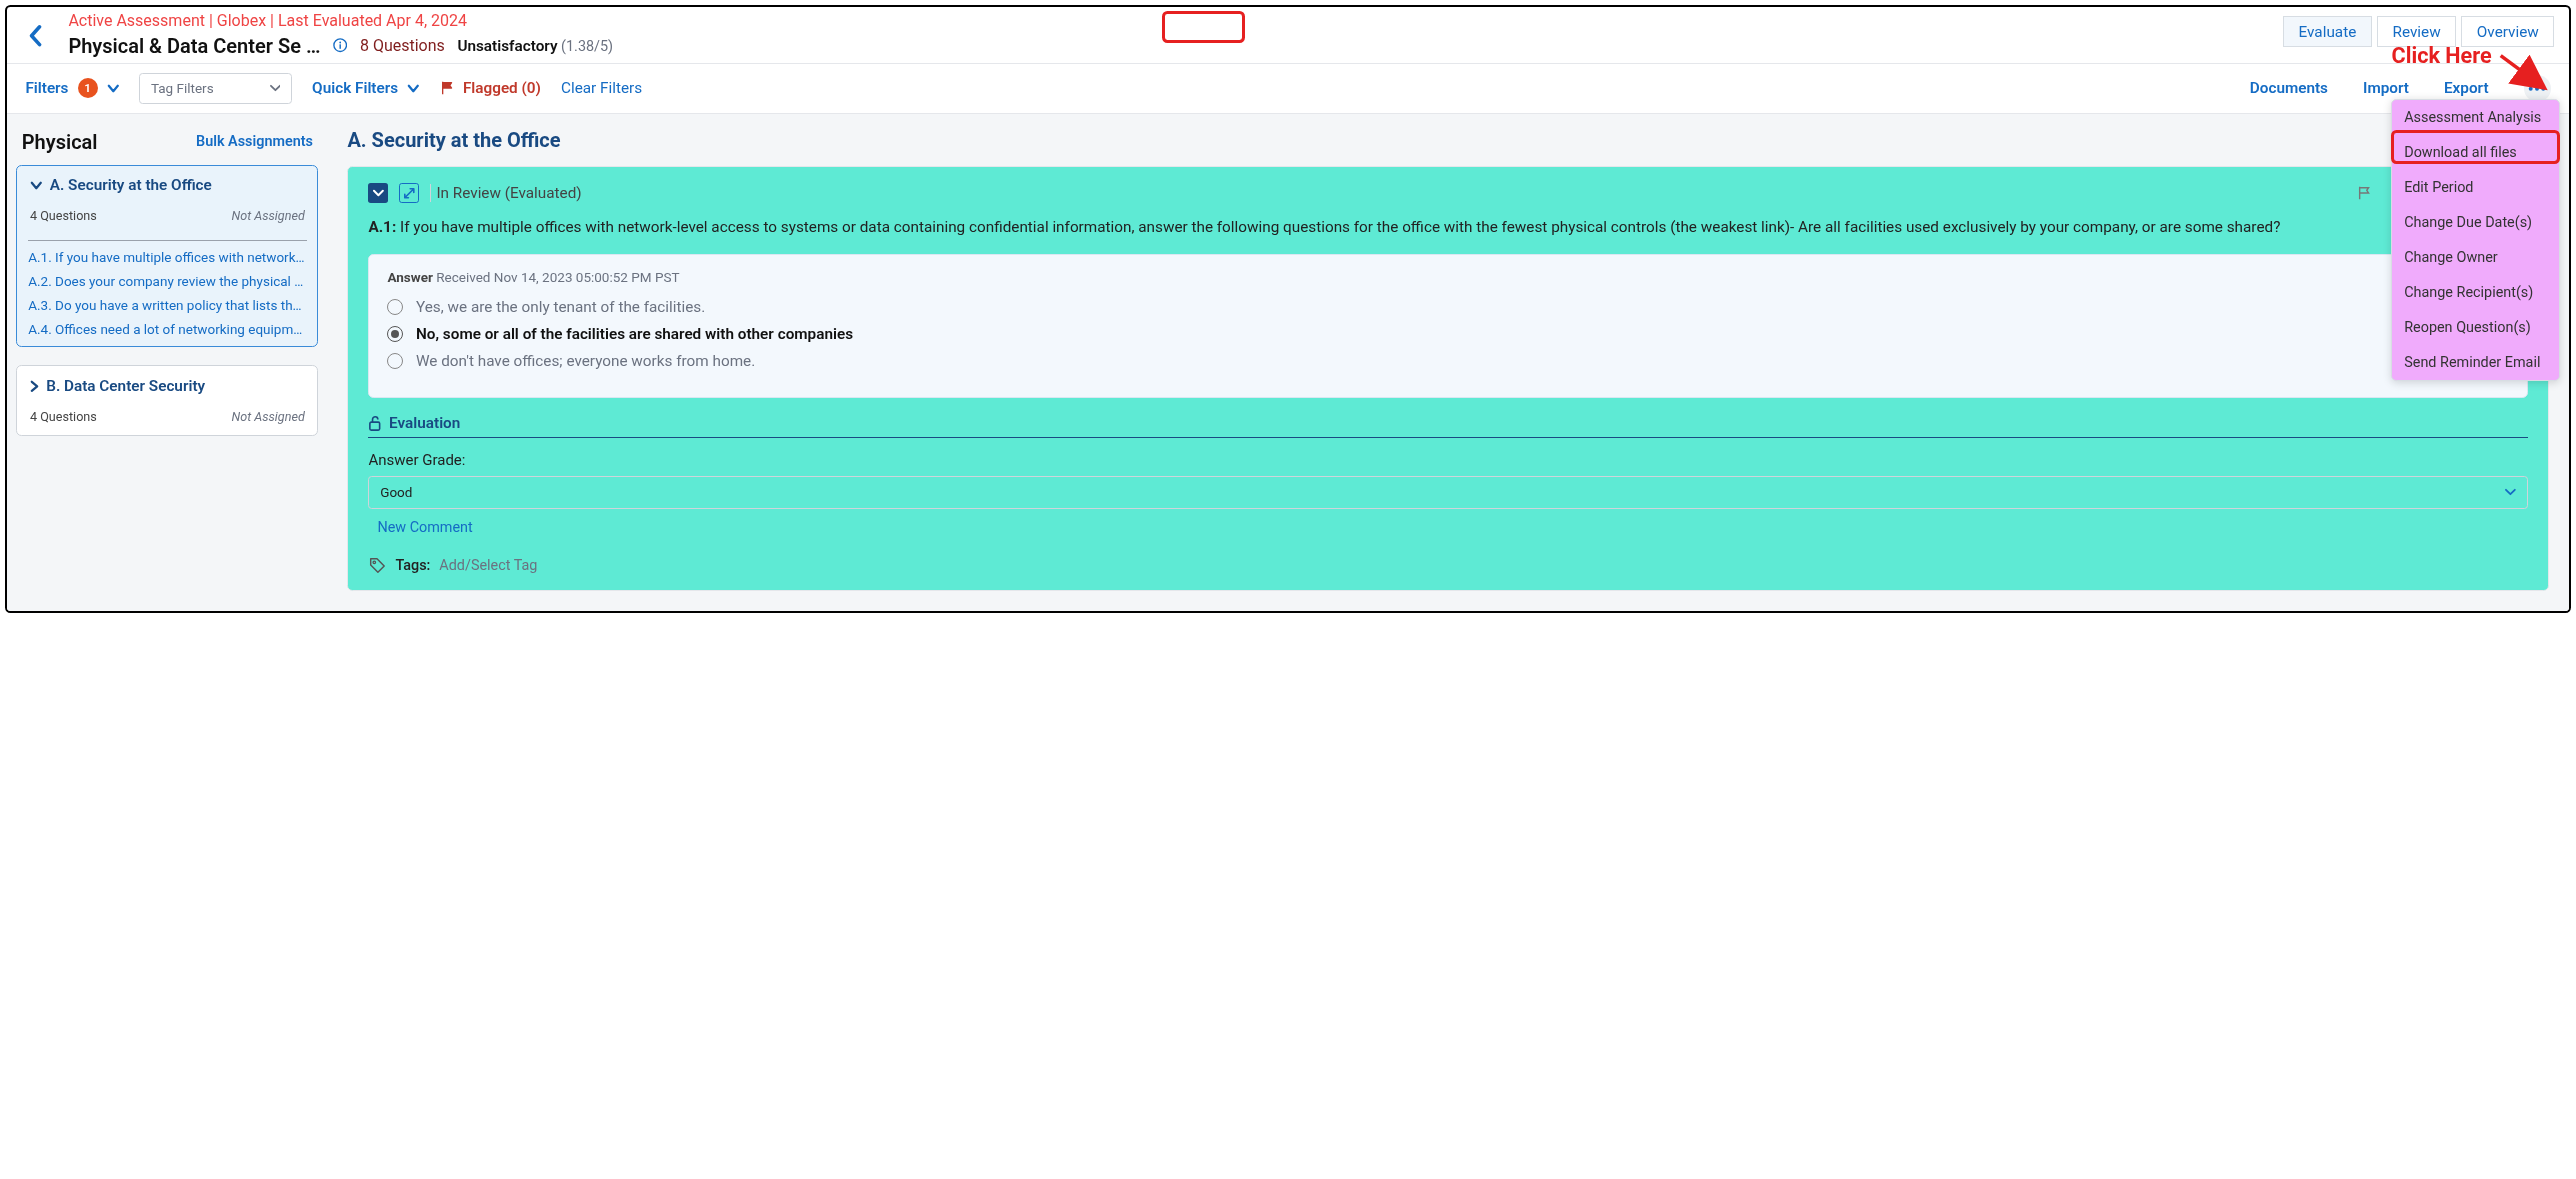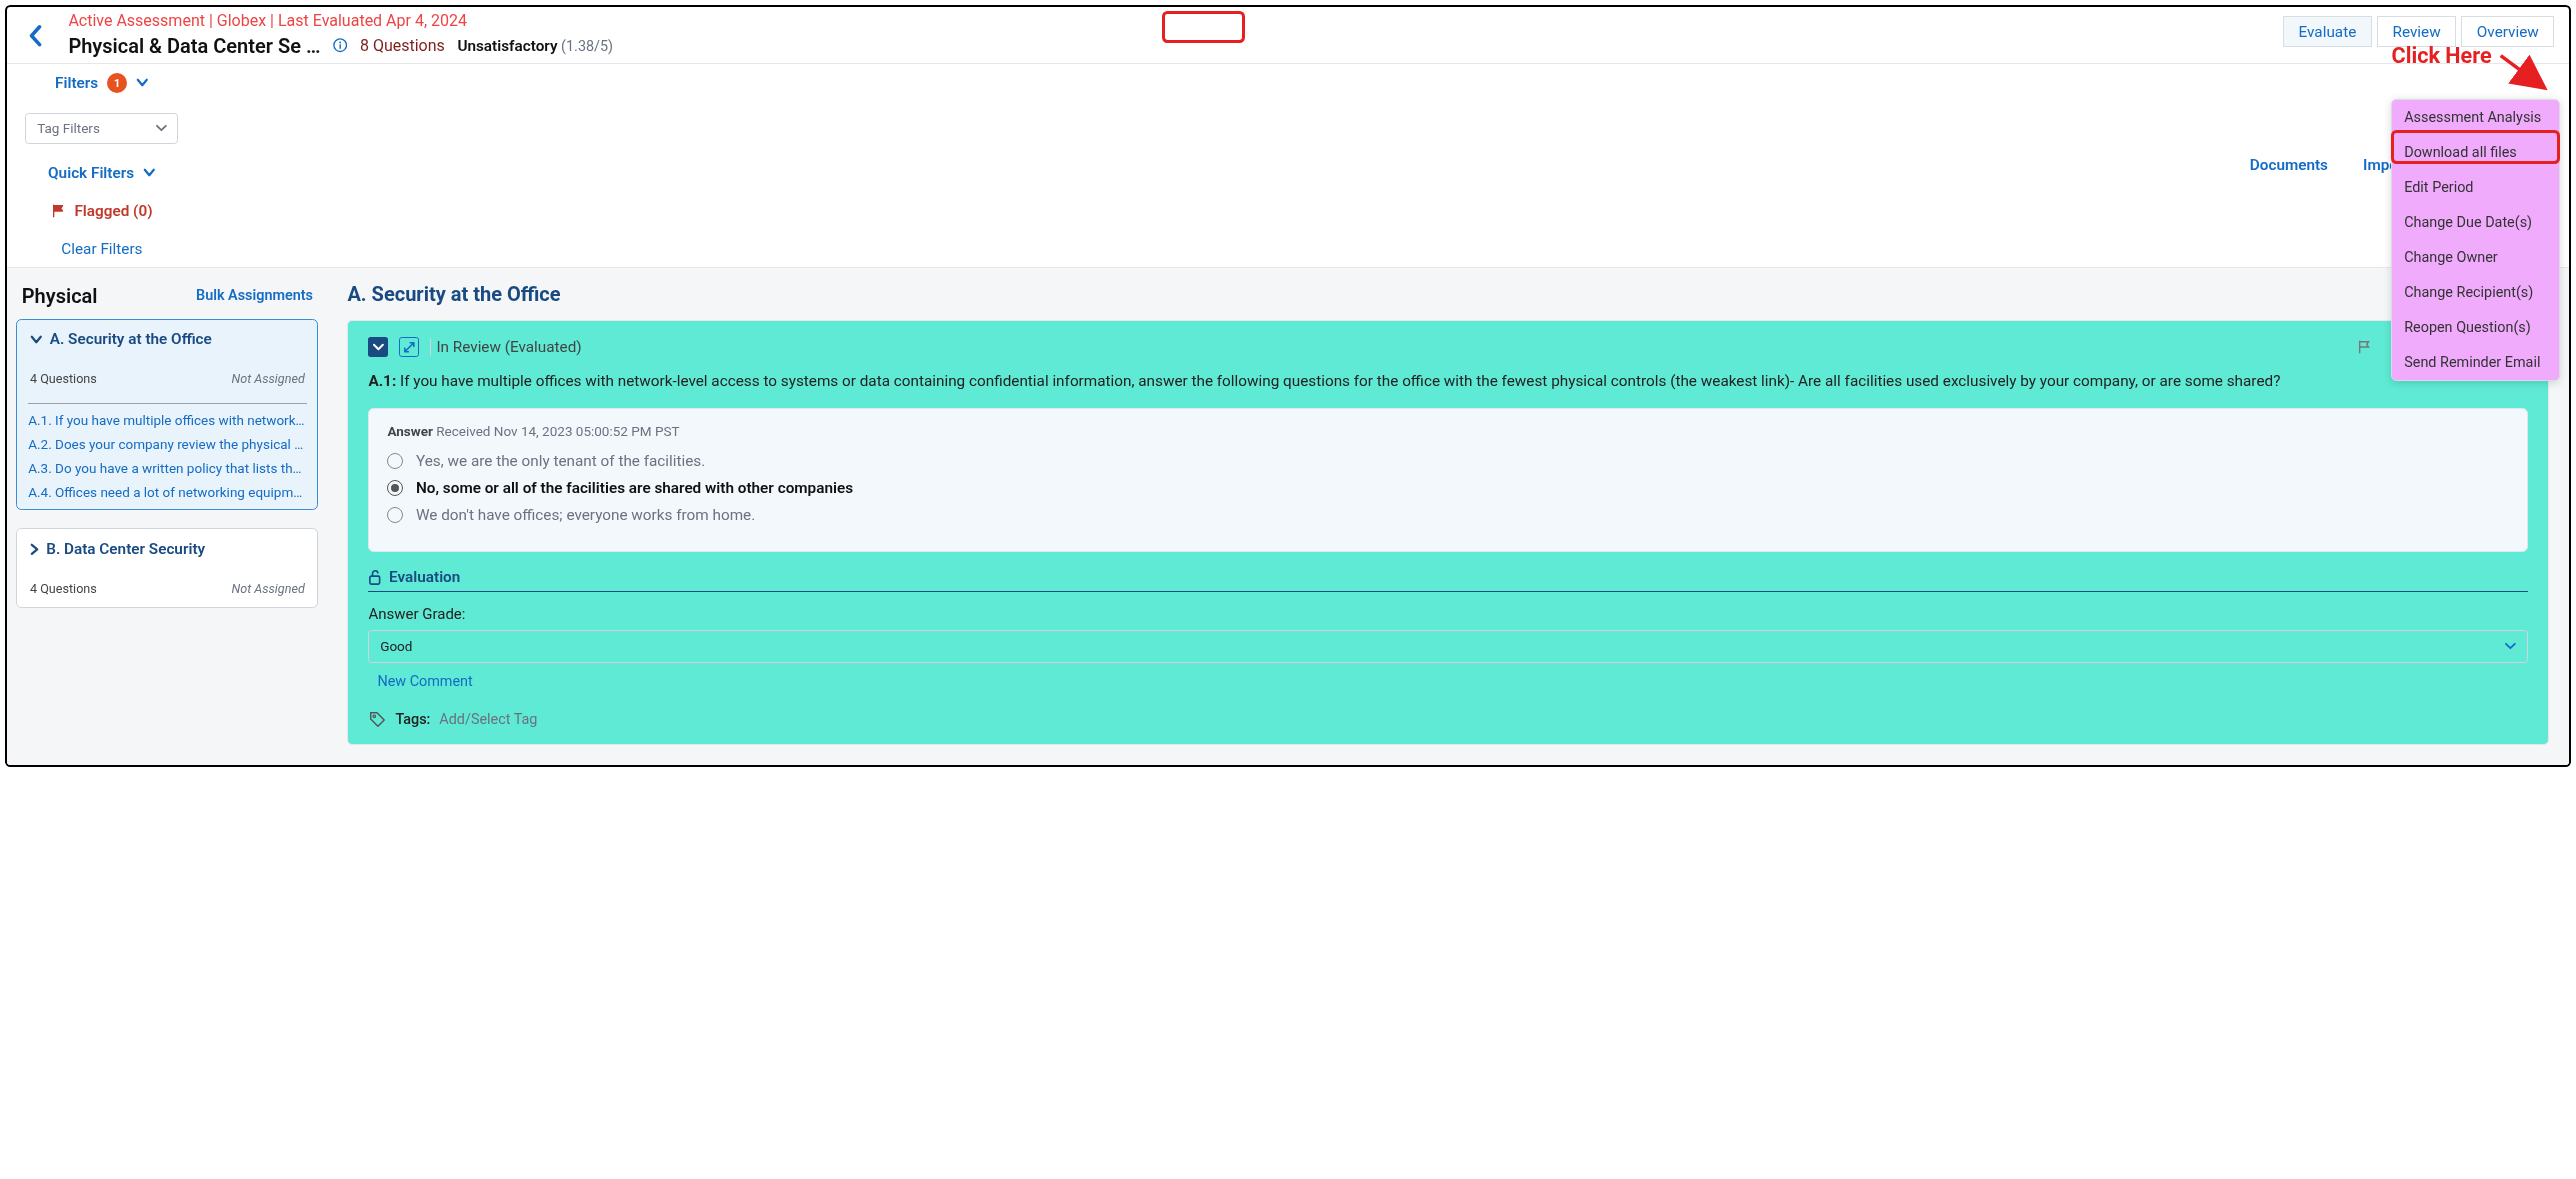--- a/index.html
+++ b/index.html
@@ -35,21 +35,21 @@
   }
   .hdr-tab.review, .hdr-tab.overview { border:0.9px solid #d7dde3; }
   .hdr-tab.active { border:0.9px solid #d7dde3; background:#f2f7fc; }
 
   
   .filterbar {
     display:flex; align-items:center; justify-content:space-between;
     padding: 9px 18px;
     border-bottom: 0.9px solid #e5e7eb;
   }
-  .filterbar-left { display:flex; align-items:center; gap:20px;flex-direction:column; }
+  .filterbar-left { display:flex; align-items:center; gap:20px; }
   .filters-toggle { display:flex; align-items:center; gap:9px; color:#156cc4; font-size:15.3px; font-weight:600; }
   .badge {
     background:#e8521e; color:#fff; border-radius:900px; width:20px; height:20px;
     display:inline-flex; align-items:center; justify-content:center; font-size:11.7px; font-weight:600;
   }
   .dropdown-field {
     display:flex; align-items:center; justify-content:space-between;
     border:0.9px solid #cfd4da; border-radius:3.6px; padding:6.3px 10.8px; min-width:153px; color:#6b7280; font-size:13.5px;
   }
   .quickfilters { display:flex; align-items:center; gap:9px; color:#156cc4; font-size:15.3px; font-weight:600; }
@@ -67,21 +67,21 @@
   .sec-header { display:flex; align-items:center; justify-content:space-between; padding:3.6px 5.4px 10.8px; }
   .sec-header h2 { font-size:20px; font-weight:600; color:#111; }
   .bulk { color:#156cc4; font-size:14.4px; font-weight:600; }
 
   .sec-card {
     border:0.9px solid #cfd4da; border-radius:5.4px; background:#fff; margin-bottom:18px; overflow:hidden;
   }
   .sec-card.active { border:1.4px solid #3a8bd8; background:#e9f3fb; }
   .sec-top { padding:10.8px 12.6px; }
   .sec-title-row { display:flex; align-items:center; gap:7.2px; font-size:15.3px; font-weight:600; color:#194a82; }
-  .sec-meta { display:flex; justify-content:space-between; margin-top:23px; font-size:12.6px; color:#444; }
+  .sec-meta { display:flex; justify-content:space-between; margin-top:14px; font-size:12.6px; color:#444; }
   .sec-meta .na { font-style:italic; color:#6b7280; }
   .sec-divider { height:0.9px; background:#9aa1ab; margin:5.4px 10.8px 3.6px; }
   .sec-q-list { padding:5.4px 10.8px 9px; display:flex; flex-direction:column; gap:8px; }
   .sec-q-list a { color:#156cc4; font-size:13.5px; text-decoration:none; white-space:nowrap; overflow:hidden; text-overflow:ellipsis; display:block; }
 
   .content { flex:1; padding:14.4px 20px 20px; }
   .content h2 { font-size:20px; font-weight:700; color:#194a82; margin-bottom:14.4px; }
   .qcard { background:#5eead4; border:0.9px solid #e5e7eb; border-radius:5.4px; padding:16px 20px; }
   .qhdr { display:flex; align-items:center; justify-content:space-between; margin-bottom:12.6px; }
   .qhdr-left { display:flex; align-items:center; gap:10.8px; }

